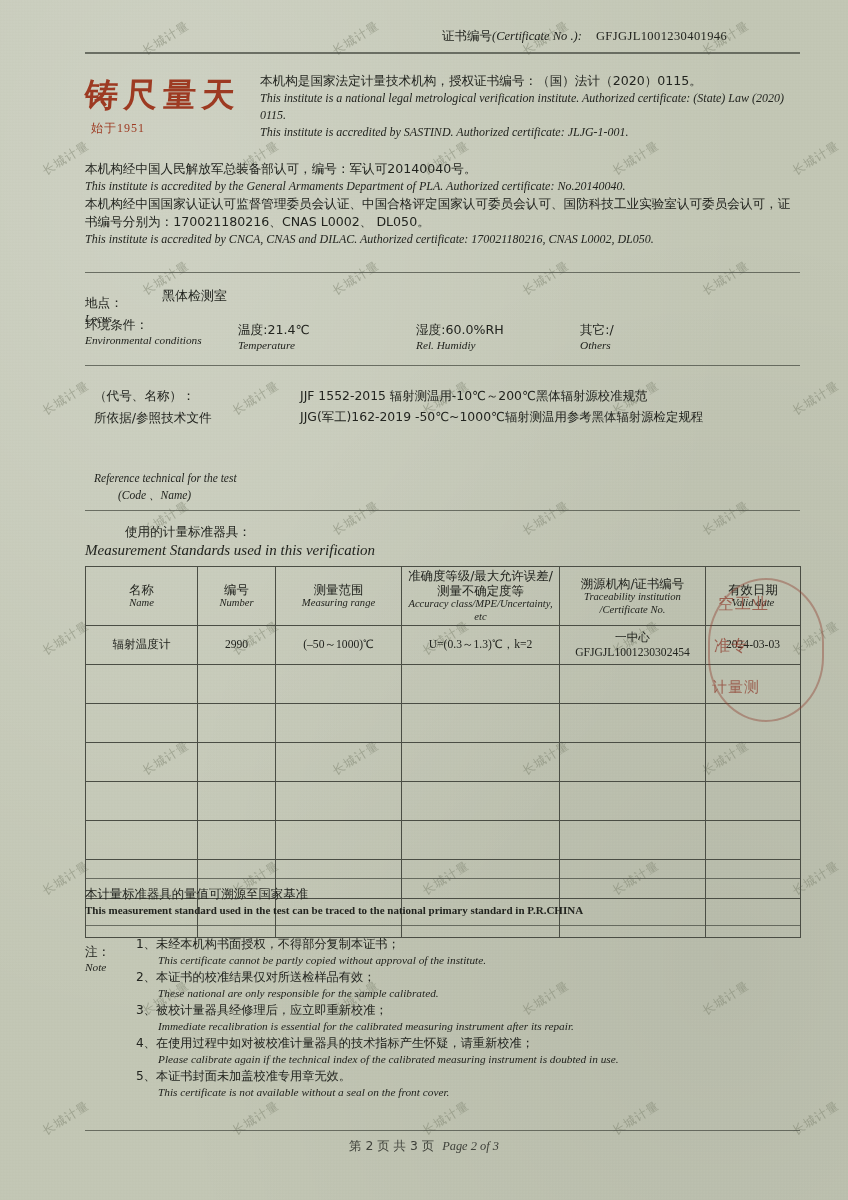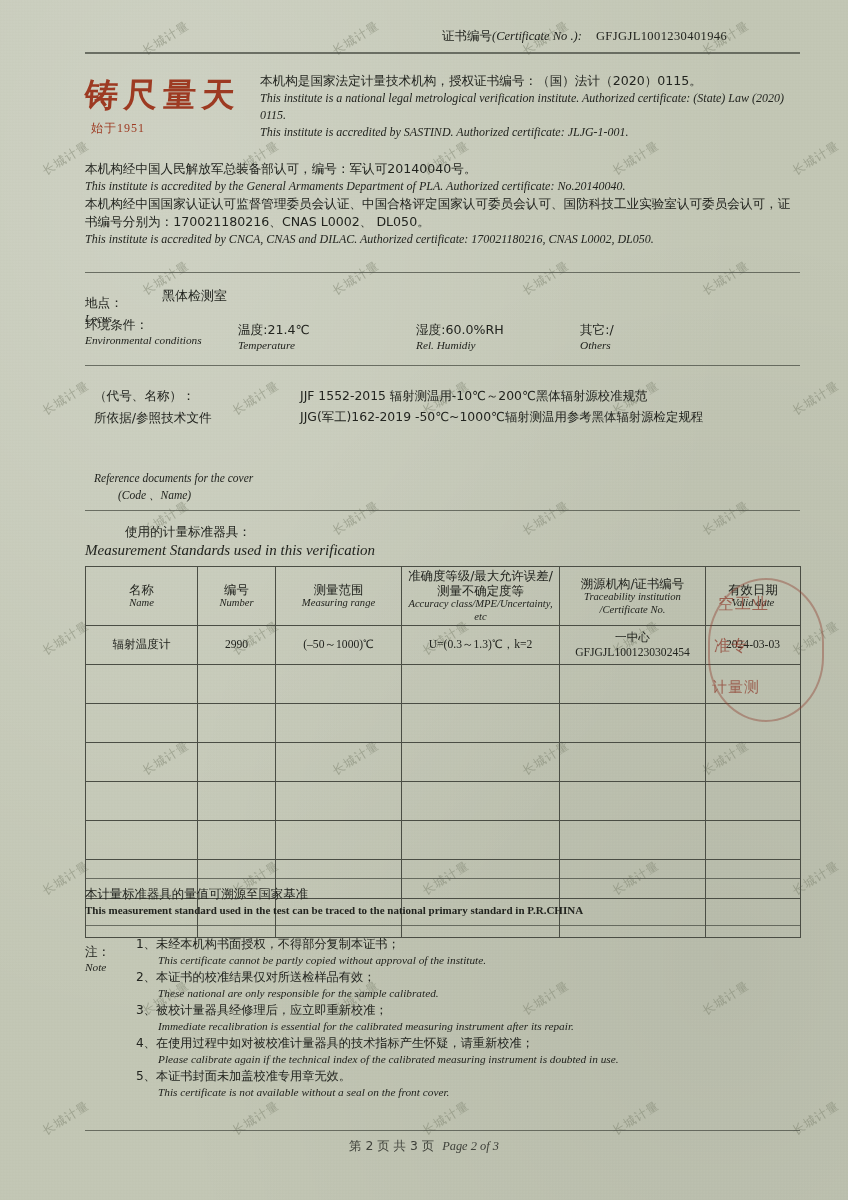--- a/index.html
+++ b/index.html
@@ -355,21 +355,21 @@
       <div class="field-label-en">Others</div>
     </div>
 
     <div class="hr" style="left:33px; top:365px; width:715px;"></div>
 
     <div class="ref-label">
       <div>（代号、名称）：</div>
       <div>所依据/参照技术文件</div>
     </div>
     <div class="ref-label-en">
-      <span>Reference documents for the cover</span>
+      <span>Reference technical for the test</span>
       <span class="ind">(Code 、Name)</span>
     </div>
     <div class="ref-vals">
       <div>JJF 1552-2015  辐射测温用-10℃～200℃黑体辐射源校准规范</div>
       <div>JJG(军工)162-2019  -50℃~1000℃辐射测温用参考黑体辐射源检定规程</div>
     </div>
 
     <div class="hr" style="left:33px; top:510px; width:715px;"></div>
 
     <div class="std-title">

